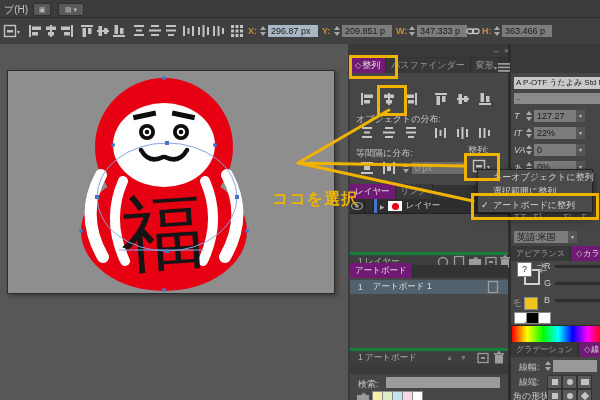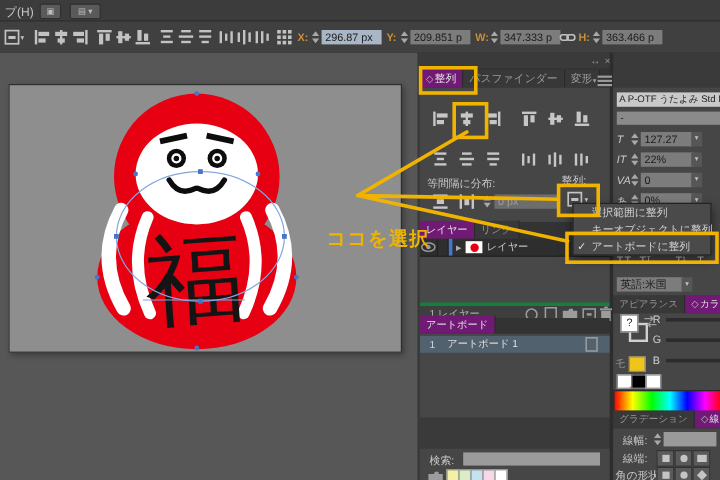--- a/index.html
+++ b/index.html
@@ -302,20 +302,21 @@
         </svg>
       </span>
     <span class="abs pbtn" style="left:126px;top:18px">
         <svg width="14" height="14" viewBox="0 0 14 14" fill="currentColor">
           <rect x="1" y="11" width="12" height="2"></rect>
           <rect x="2.5" y="1" width="3.5" height="9"></rect>
           <rect x="8" y="4" width="3.5" height="6"></rect>
         </svg>
       </span>
 
+    <span class="abs plab" style="left:6px;top:40px">オブジェクトの分布:</span>
     <span class="abs pbtn" style="left:8px;top:52px">
         <svg width="14" height="14" viewBox="0 0 14 14" fill="currentColor">
           <rect x="2" y="1" width="10" height="2"></rect>
           <rect x="4" y="5.5" width="6" height="2"></rect>
           <rect x="2" y="10" width="10" height="2"></rect>
         </svg>
       </span>
     <span class="abs pbtn" style="left:30px;top:52px">
         <svg width="14" height="14" viewBox="0 0 14 14" fill="currentColor">
           <rect x="3" y="1" width="8" height="2"></rect>
@@ -444,20 +445,38 @@
     <div class="abs row" style="left:0;top:2px;width:158px;height:14px;background:#51616e">
       <span style="padding-left:8px;color:#d6d6d6;font-size:8.5px">1</span>
       <span style="padding-left:10px;color:#e0e0e0;font-size:8.5px">アートボード 1</span>
       <span class="mini" style="position:absolute;right:8px">
           <svg width="14" height="14" viewBox="0 0 14 14" fill="currentColor">
             <rect x="2.5" y="1.5" width="9" height="11" fill="none" stroke="currentColor" stroke-width="1.3"></rect>
           </svg>
         </span>
     </div>
   </div>
+  <div class="abs statusbar" style="left:350px;top:348px;width:158px;height:13px">
+    <span style="padding-left:8px;font-size:8.5px">1 アートボード</span>
+    <span style="position:absolute;left:96px;color:#7e7e7e;font-size:7px">▲</span>
+    <span style="position:absolute;left:110px;color:#7e7e7e;font-size:7px">▼</span>
+    <span class="mini" style="position:absolute;left:126px">
+        <svg width="14" height="14" viewBox="0 0 14 14" fill="currentColor">
+          <rect x="2" y="2.5" width="10" height="9" fill="none" stroke="currentColor" stroke-width="1.3"></rect>
+          <rect x="5" y="6" width="4" height="2"></rect>
+        </svg>
+      </span>
+    <span class="mini" style="position:absolute;left:142px">
+        <svg width="14" height="14" viewBox="0 0 14 14" fill="currentColor">
+          <rect x="3" y="4" width="8" height="8.5"></rect>
+          <rect x="2" y="2" width="10" height="1.6"></rect>
+          <rect x="5.5" y="0.5" width="3" height="1.5"></rect>
+        </svg>
+      </span>
+  </div>
 
   <div class="abs" style="left:350px;top:374px;width:158px;height:26px;background:#464646">
     <span class="abs plab" style="left:8px;top:4px">検索:</span>
     <span class="abs" style="left:36px;top:3px;width:114px;height:11px;background:#9b9b9b"></span>
     <span class="abs mini" style="left:6px;top:17px">
         <svg width="14" height="14" viewBox="0 0 14 14" fill="currentColor">
           <path d="M1,4 h4.5 l1,-1.8 h3 l0,1.8 h3.5 v7 h-12 z"></path>
         </svg>
       </span>
     <span class="abs swbox" style="left:22px;top:17px;width:9px;height:8px;background:#f4f0a6"></span>
@@ -568,22 +587,22 @@
       </span>
     <span class="abs capbtn" style="left:51px;top:32px">
         <b style="border-radius:3px"></b>
       </span>
     <span class="abs capbtn" style="left:66px;top:32px">
         <b style="transform:rotate(45deg)"></b>
       </span>
   </div>
 
   <div class="abs menu">
+    <div class="mitem">キーオブジェクトに整列</div>
     <div class="mitem">選択範囲に整列</div>
-    <div class="mitem">キーオブジェクトに整列</div>
     <div class="mitem">
       <span class="mcheck">✓</span>
       <span>アートボードに整列</span>
     </div>
   </div>
 
   <svg class="abs" style="left:0;top:0;z-index:39;pointer-events:none" width="600" height="400">
     <path d="M389,110 L298,163 L464,166 M298,163 L473,201" fill="none" stroke="#f0b400" stroke-width="3" stroke-linejoin="round" stroke-linecap="round"></path>
   </svg>
   <div class="ybox" style="left:349px;top:55px;width:43px;height:18px"></div>

